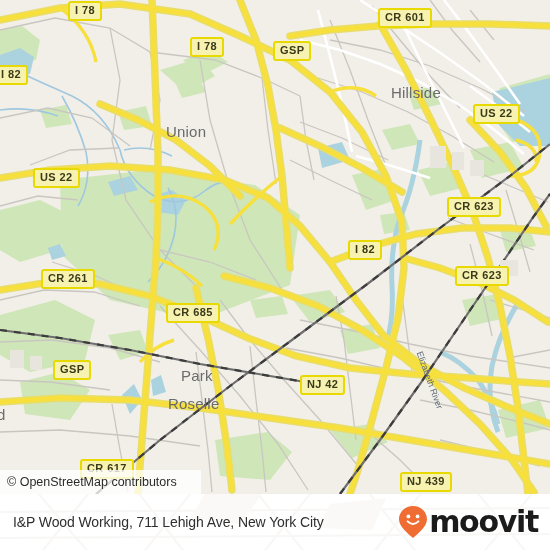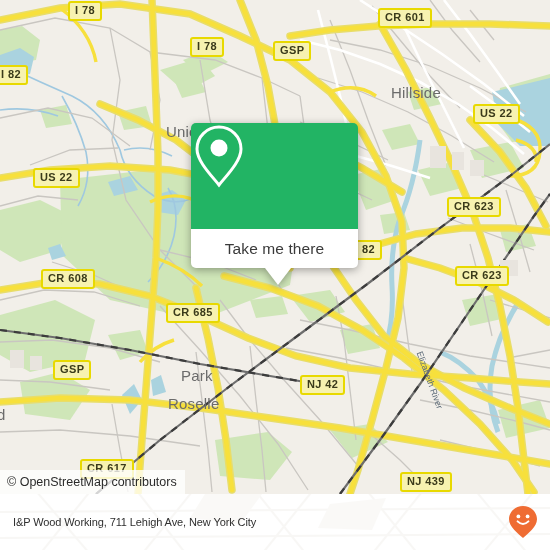--- a/index.html
+++ b/index.html
@@ -20,41 +20,41 @@
   
   .place{position:absolute;color:#6b6b6b;font-size:15px;white-space:nowrap;
          font-family:"Liberation Sans", sans-serif;letter-spacing:.2px;}
   .place.city{font-size:21px;color:#5e5e5e;}
   .rivlab{position:absolute;color:#5f6d7a;font-size:9px;white-space:nowrap;
           font-family:"Liberation Sans", sans-serif;}
 
   
   #attr{position:absolute;left:0;bottom:0;height:24px;line-height:24px;
         background:rgba(255,255,255,.78);color:#2b2b2b;font-size:12.5px;
-        padding:0 8px 0 7px;font-family:"Liberation Sans", sans-serif;white-space:nowrap;}
+        padding:0 24px 0 7px;font-family:"Liberation Sans", sans-serif;white-space:nowrap;}
 
   
   #popup{position:absolute;left:191px;top:123px;width:167px;
          filter:drop-shadow(0 2px 4px rgba(0,0,0,.34));}
   #popup-top{height:106px;border-radius:5px 5px 0 0;display:flex;
              align-items:center;justify-content:center;}
   #popup-bottom{background:#fff;height:39px;border-radius:0 0 5px 5px;
                 display:flex;align-items:center;justify-content:center;}
   #popup-label{color:#3a3a3a;font-size:15.5px;font-family:"Liberation Sans", sans-serif;
                letter-spacing:.1px;}
   #popup-tail{position:absolute;left:0;top:145px;width:167px;height:18px;overflow:hidden;}
   #popup-tail svg{display:block;}
 
   
   #bottombar{position:absolute;left:0;top:494px;width:550px;height:56px;background:#ffffff;
              overflow:hidden;}
   #bottombar .wm{position:absolute;left:0;top:0;width:550px;height:56px;opacity:.30;}
   #barrow{position:absolute;left:0;top:0;width:550px;height:56px;display:flex;
           align-items:center;}
-  #addr{margin-left:13px;color:#2f2f2f;font-size:11px;white-space:nowrap;
+  #addr{margin-left:13px;color:#2f2f2f;font-size:14px;white-space:nowrap;
         font-family:"Liberation Sans", sans-serif;letter-spacing:-.1px;}
   #logo{position:absolute;right:12px;top:50%;transform:translateY(-50%);
         display:flex;align-items:center;}
   #logo-text{color:#1b1b1b;font-size:30px;font-weight:bold;letter-spacing:-1.3px;
              font-family:"DejaVu Sans", sans-serif;margin-left:1px;line-height:30px;}
 </style>
 </head>
 <body>
 
 <div id="app">
@@ -247,45 +247,29 @@
     <div class="shield" style="left:68px;top:1px;">I 78</div>
     <div class="shield" style="left:190px;top:37px;">I 78</div>
     <div class="shield" style="left:378px;top:8px;">CR 601</div>
     <div class="shield" style="left:273px;top:41px;">GSP</div>
     <div class="shield" style="left:-6px;top:65px;">I 82</div>
     <div class="shield" style="left:473px;top:104px;">US 22</div>
     <div class="shield" style="left:33px;top:168px;">US 22</div>
     <div class="shield" style="left:447px;top:197px;">CR 623</div>
     <div class="shield" style="left:348px;top:240px;">I 82</div>
     <div class="shield" style="left:455px;top:266px;">CR 623</div>
-    <div class="shield" style="left:41px;top:269px;">CR 608</div>
+    <div class="shield" style="left:41px;top:269px;">CR 261</div>
     <div class="shield" style="left:166px;top:303px;">CR 685</div>
     <div class="shield" style="left:53px;top:360px;">GSP</div>
     <div class="shield" style="left:300px;top:375px;">NJ 42</div>
     <div class="shield" style="left:80px;top:459px;">CR 617</div>
     <div class="shield" style="left:400px;top:472px;">NJ 439</div>
 
     <div id="attr">© OpenStreetMap contributors</div>
 
-    <div id="popup">
-      <div id="popup-top" style="background:#22b464;">
-        <svg width="56" height="66" viewBox="0 0 56 66">
-          <path d="M28 4 C16 4 6 13.5 6 26 C6 38 20 52 28 62 C36 52 50 38 50 26 C50 13.5 40 4 28 4 Z" fill="none" stroke="#ffffff" stroke-width="3"></path>
-          <circle cx="28" cy="25" r="8.5" fill="#ffffff"></circle>
-        </svg>
-      </div>
-      <div id="popup-bottom">
-        <span id="popup-label">Take me there</span>
-      </div>
-      <div id="popup-tail" style="top:145px;">
-        <svg width="167" height="18" viewBox="0 0 167 18">
-          <polygon points="74,0 100,0 87,17" fill="#ffffff"></polygon>
-        </svg>
-      </div>
-    </div>
 
   </div>
 
   <div id="bottombar">
     <svg class="wm" viewBox="0 0 550 56" preserveAspectRatio="none">
       <rect x="0" y="0" width="550" height="56" fill="#ffffff"></rect>
       <g stroke="#e9e6e0" fill="none" stroke-width="2">
         <path d="M30 -10 L90 60"></path>
           <path d="M96 -10 L40 60"></path>
         <path d="M130 -12 L186 60"></path>
@@ -306,17 +290,18 @@
     </svg>
     <div id="barrow">
       <div id="addr">I&amp;P Wood Working, 711 Lehigh Ave, New York City</div>
       <div id="logo">
         <svg width="30" height="34" viewBox="0 0 30 34">
           <path d="M15 1 C7.3 1 1 7 1 14.2 C1 21.6 10 28.5 15 33 C20 28.5 29 21.6 29 14.2 C29 7 22.7 1 15 1 Z" fill="#ef6c33"></path>
           <circle cx="10.4" cy="11.4" r="1.9" fill="#ffffff"></circle>
           <circle cx="19.6" cy="11.4" r="1.9" fill="#ffffff"></circle>
           <path d="M9.6 16.4 Q15 21.6 20.4 16.4" fill="none" stroke="#ffffff" stroke-width="2" stroke-linecap="round"></path>
         </svg>
+        <span id="logo-text">moovit</span>
       </div>
     </div>
   </div>
 
 </div>
 
 </body></html>

